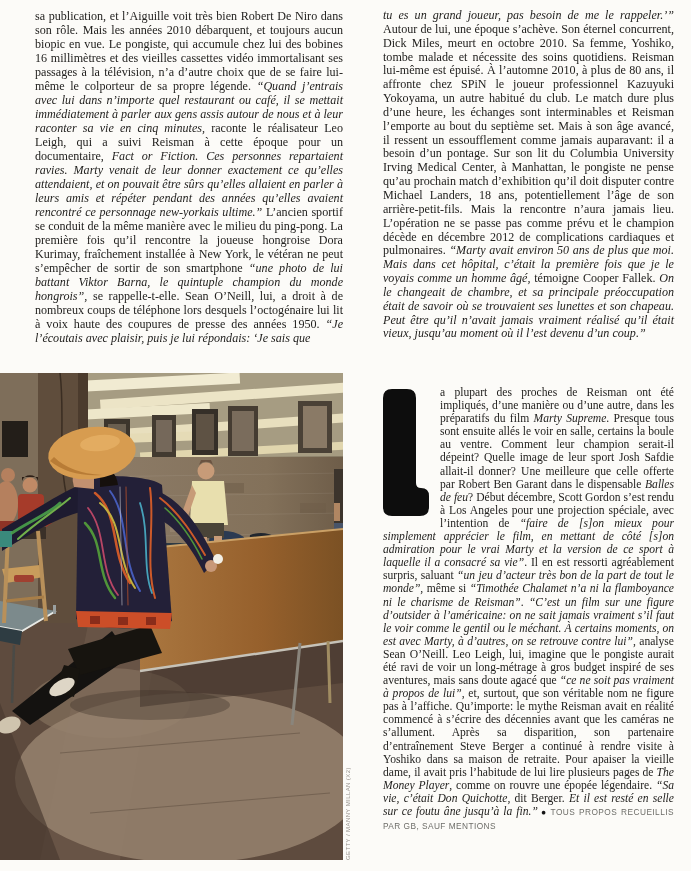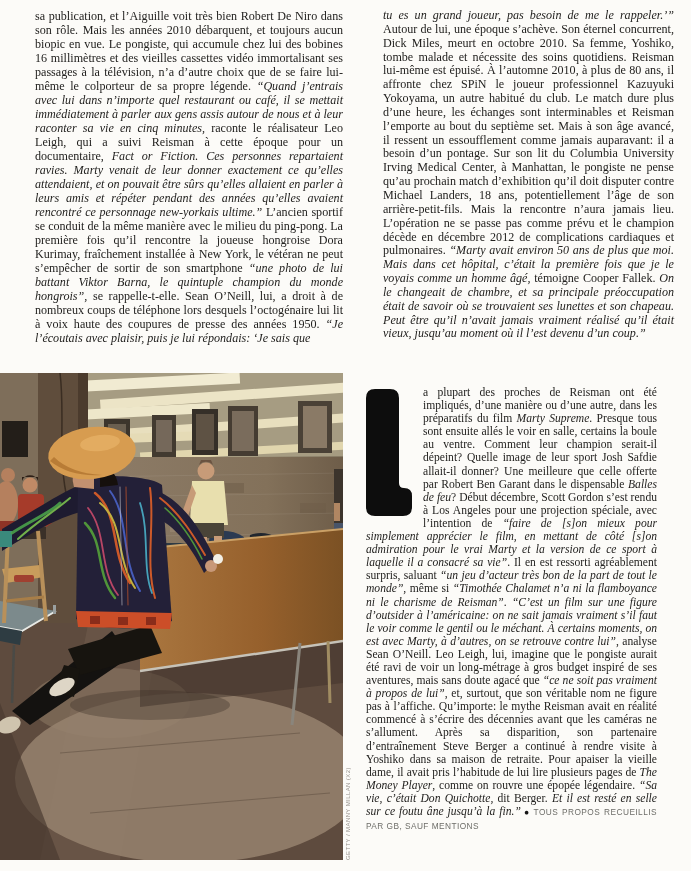--- a/index.html
+++ b/index.html
@@ -5,21 +5,21 @@
   html,body{margin:0;padding:0;background:#e9e7e2;}
   .page{
     position:relative;width:691px;height:871px;margin:0 auto;
     background:#fcfbf8;overflow:hidden;
     font-family:"Liberation Serif",serif;color:#232220;
   }
   .col{position:absolute;text-align:justify;}
   .col p{margin:0;}
   .col1{left:35px;top:9px;width:308px;font-size:12.1px;line-height:14px;}
   .col2a{left:383px;top:9px;width:291px;font-size:12.1px;line-height:13.85px;}
-  .col2b{left:366px;top:386px;width:291px;font-size:11.6px;line-height:13.1px;}
+  .col2b{left:383px;top:386px;width:291px;font-size:11.6px;line-height:13.1px;}
   .seg-i{font-style:italic;}
   .seg-c{font-family:"Liberation Sans",sans-serif;font-size:8.3px;letter-spacing:.45px;color:#6d6d68;}
   .seg-b{font-size:8.5px;color:#141414;}
   .dropcap{float:left;width:46px;height:127px;margin:3px 11px 1px 0;}
   .photo{position:absolute;left:0;top:373px;width:343px;height:487px;}
   .photo svg{display:block;width:100%;height:100%;}
   .credit{
     position:absolute;left:345px;top:754px;height:106px;width:10px;
     writing-mode:vertical-rl;transform:rotate(180deg);
     font-family:"Liberation Sans",sans-serif;font-size:6px;

